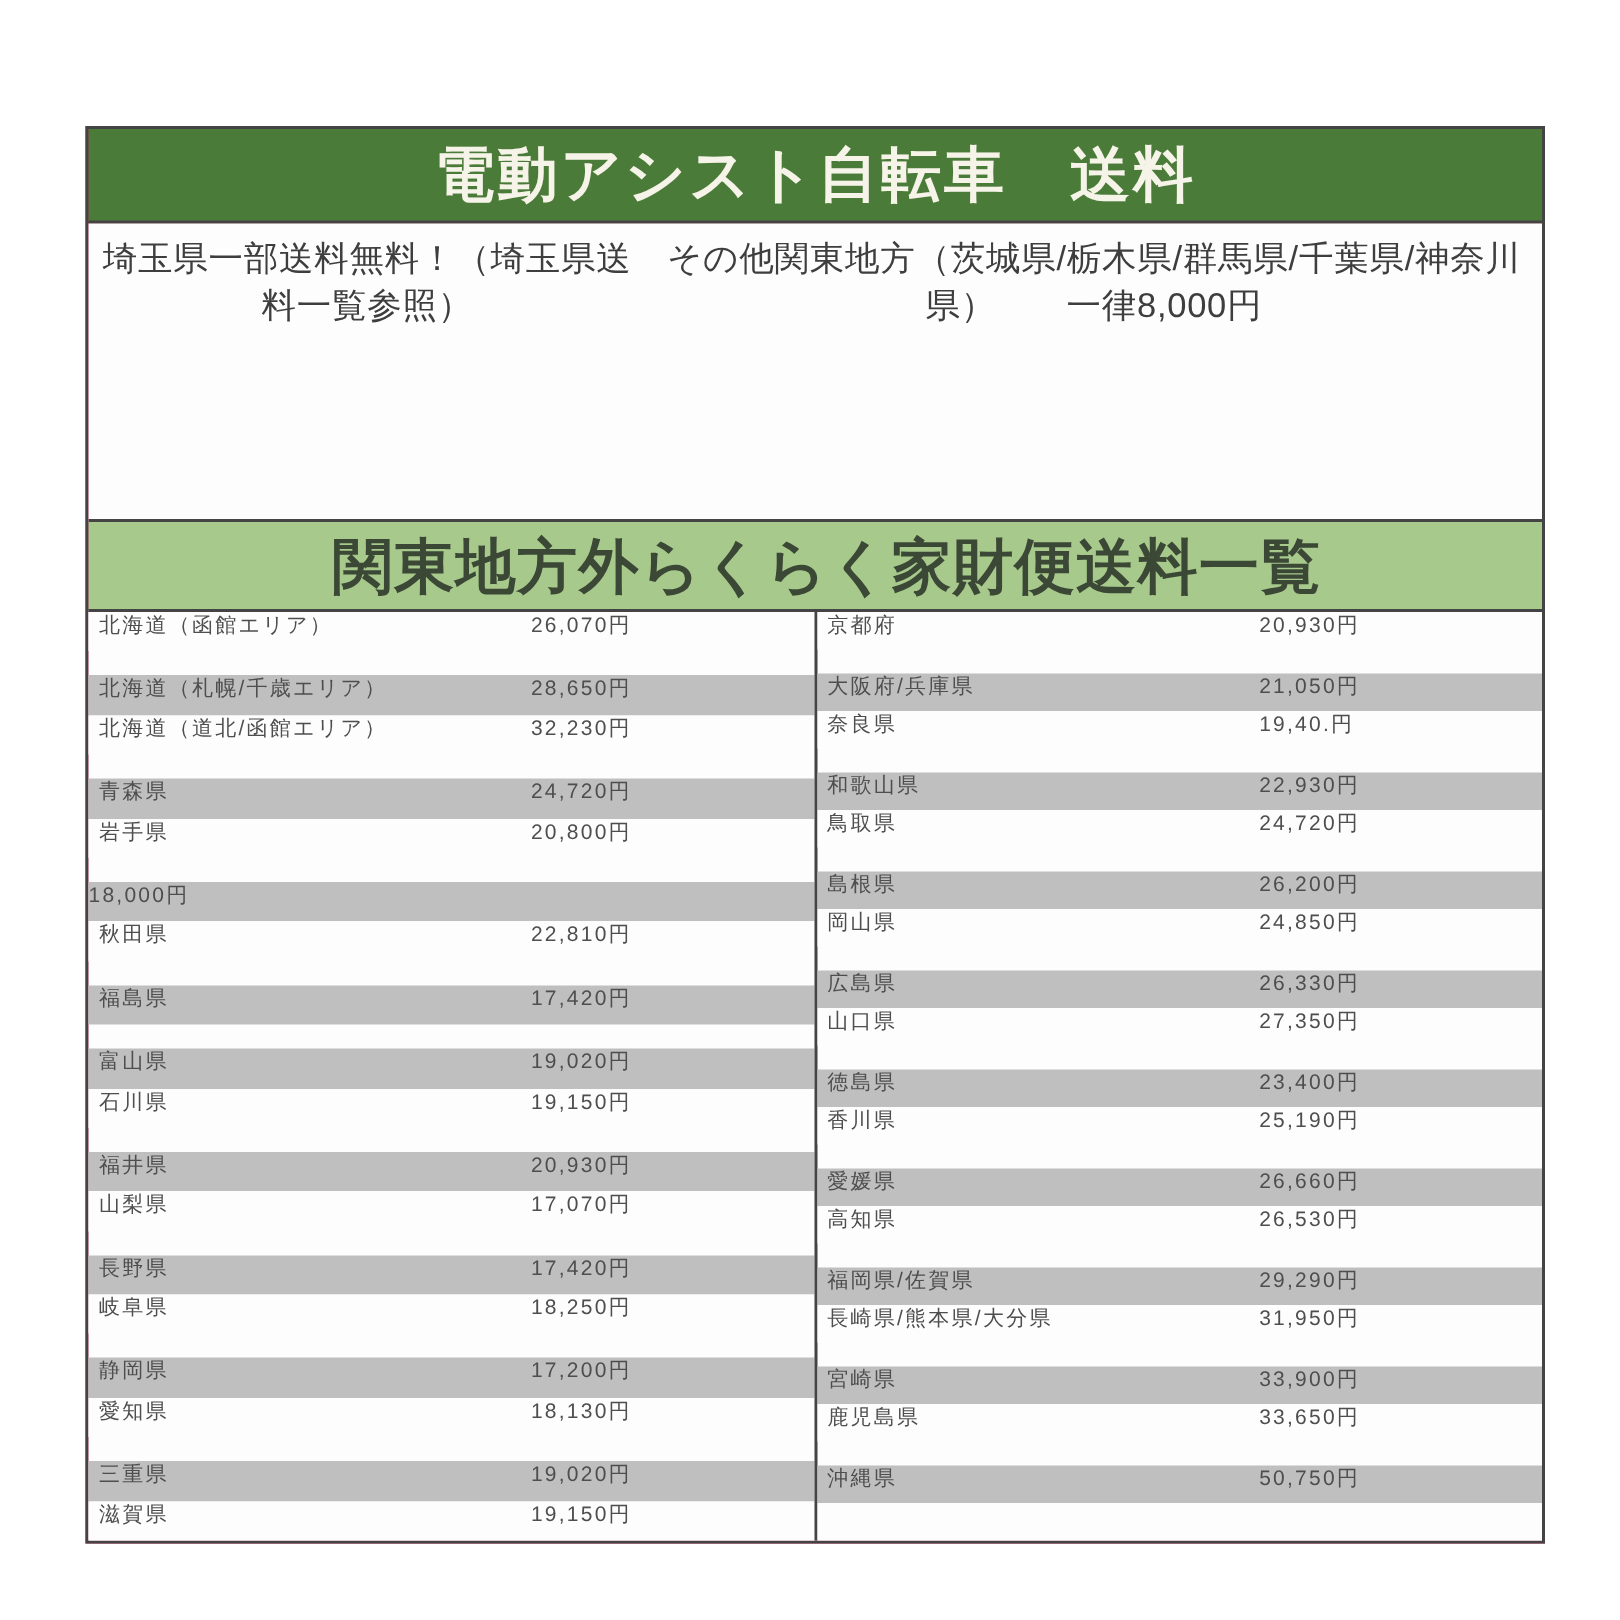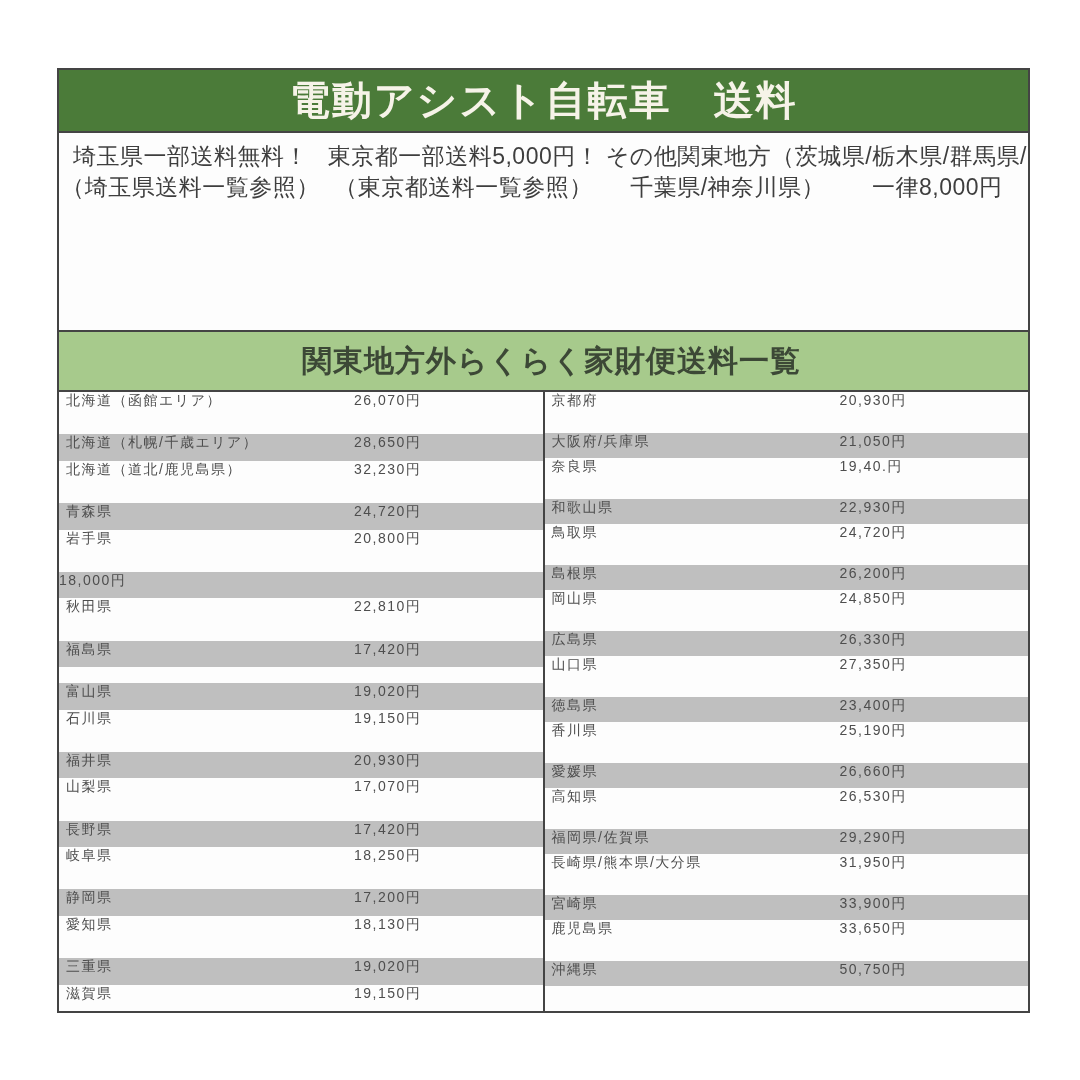--- a/index.html
+++ b/index.html
@@ -4,21 +4,21 @@
 <style>
   * { margin: 0; padding: 0; box-sizing: border-box; }
   html, body {
     width: 1080px; height: 1080px;
     background: #ffffff;
     font-family: "Liberation Sans", "DejaVu Sans", sans-serif;
     position: relative;
   }
   .sheet {
     position: absolute;
-    left: 57px; top: 68px;
+    left: 57px; top: 84px;
     width: 973px; height: 945px;
     border: 2px solid var(--border-dark, #444444);
     background: #be185d;
     display: flex; flex-direction: column;
   }
   .main-header {
     height: 63px; flex: 0 0 63px;
     background: var(--header-green, #4b7b39);
     border-bottom: 2px solid var(--border-dark, #444444);
     display: flex; align-items: center; justify-content: center;
@@ -37,21 +37,21 @@
     font-size: 23px;
     color: var(--info-text, #3e3e3e);
     letter-spacing: 0.5px;
   }
   .sub-header {
     height: 60px; flex: 0 0 60px;
     background: var(--subheader-green, #a7ca8c);
     border-bottom: 2px solid var(--border-dark, #444444);
     display: flex; align-items: center; justify-content: center;
     color: var(--subheader-text, #3c4836);
-    font-size: 30px; font-weight: bold; letter-spacing: 1px; padding-left: 16px;
+    font-size: 40px; font-weight: bold; letter-spacing: 1px; padding-left: 16px;
   }
   .table-body { flex: 1; display: flex; background: var(--row-white, #fdfdfd); }
   .col { flex: 1; display: flex; flex-direction: column; min-width: 0; }
   .col-right { border-left: 2px solid var(--border-dark, #444444); }
   .row {
     flex: 1; display: flex; align-items: flex-start;
     font-size: 14px; letter-spacing: 1.5px;
     color: var(--table-text, #4e4e4e);
     white-space: nowrap; overflow: hidden;
   }
@@ -64,40 +64,39 @@
 <body>
 
 <div class="sheet">
 
   <div class="main-header">
     <span>電動アシスト自転車　送料</span>
   </div>
 
   <div class="info-section">
     <div class="info-line">埼玉県一部送料無料！（埼玉県送料一覧参照）</div>
-    <div class="info-line">東京都一部送料5,000円！（東京都送料一覧参照）</div>
     <div class="info-line">その他関東地方（茨城県/栃木県/群馬県/千葉県/神奈川県）　　一律8,000円</div>
   </div>
 
   <div class="sub-header">
     <span>関東地方外らくらく家財便送料一覧</span>
   </div>
 
   <div class="table-body">
     <div class="col" id="left-col">
         <div class="row white">
           <div class="cell region">北海道（函館エリア）</div>
           <div class="cell price">26,070円</div>
         </div>
         <div class="row gray">
           <div class="cell region">北海道（札幌/千歳エリア）</div>
           <div class="cell price">28,650円</div>
         </div>
         <div class="row white">
-          <div class="cell region">北海道（道北/鹿児島県）</div>
+          <div class="cell region">北海道（道北/函館エリア）</div>
           <div class="cell price">32,230円</div>
         </div>
         <div class="row gray">
           <div class="cell region">青森県</div>
           <div class="cell price">24,720円</div>
         </div>
         <div class="row white">
           <div class="cell region">岩手県</div>
           <div class="cell price">20,800円</div>
         </div>

